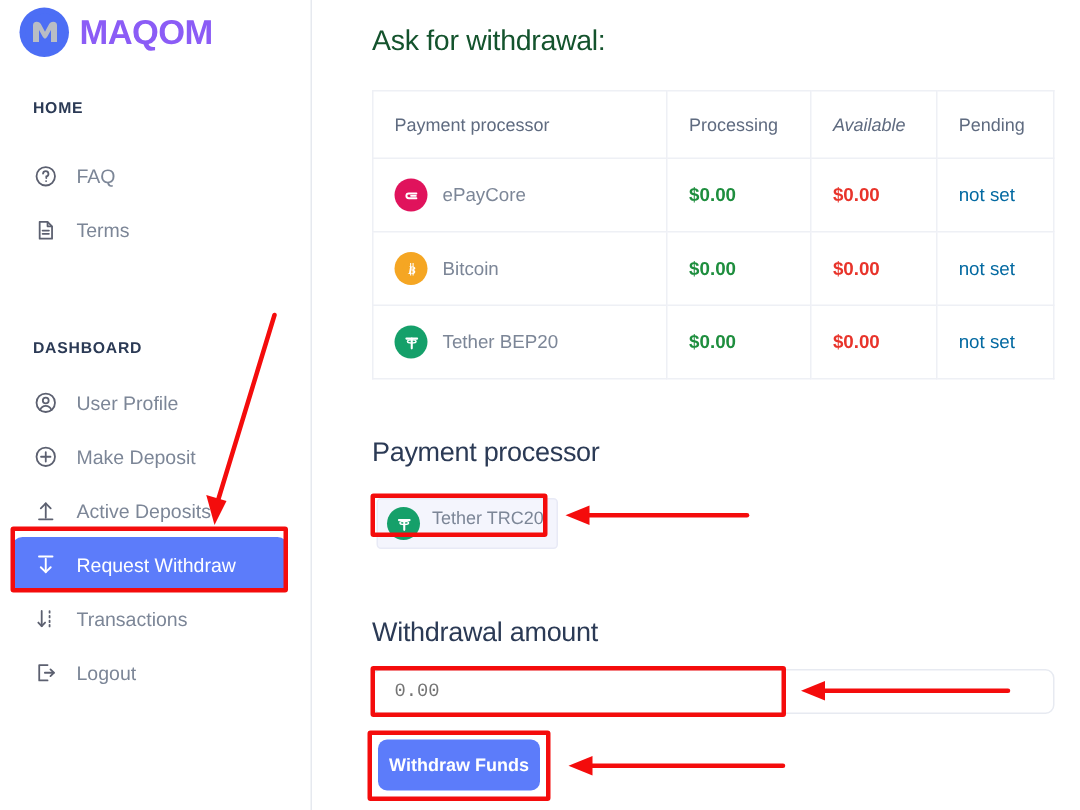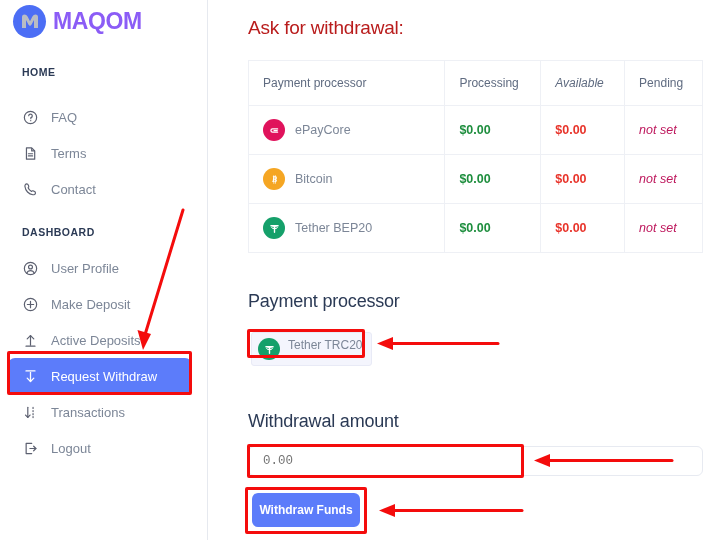--- a/index.html
+++ b/index.html
@@ -52,21 +52,21 @@
     background: #5c7cfa; color: #ffffff;
   }
   .nav-item.active .ico svg { stroke: #ffffff; }
   .nav-item .ico svg { stroke: #5c6070; }
 
   
   .main { position: absolute; left: 208px; top: 0; width: 512px; height: 540px; }
 
   .h-title {
     position: absolute; left: 40px;
-    font-size: 19px; color: #b91c1c; font-weight: normal;
+    font-size: 19px; color: #14532d; font-weight: normal;
     letter-spacing: -0.2px;
   }
   .h-sub {
     position: absolute; left: 40px;
     font-size: 18px; color: #2b3a55; font-weight: normal;
     letter-spacing: -0.2px;
   }
 
   
   .tbl {
@@ -93,21 +93,21 @@
     width: 22px; height: 22px; border-radius: 50%; flex: 0 0 22px;
     display: flex; align-items: center; justify-content: center;
     color: #fff; font-size: 12px; font-weight: bold;
   }
   .coin-epaycore { background: #e0135c; }
   .coin-bitcoin  { background: #f5a623; }
   .coin-tether   { background: #15a06a; }
   .proc-name { color: #7c8697; font-size: 12.5px; }
   .amt-green { color: #1e8e3e; font-weight: bold; font-size: 13px; }
   .amt-red   { color: #e8342b; font-weight: bold; font-size: 13px; }
-  .notset    { color: #be185d; font-style: italic; font-size: 12px; }
+  .notset    { color: #0369a1; font-size: 12px; }
 
   
   .chip {
     position: absolute; left: 251px; top: 332px;
     display: inline-flex; align-items: flex-start; gap: 8px;
     background: #f4f5fd; border: 1px solid #e8eaf6;
     border-radius: 3px;
     padding: 5px 9px 5px 6px;
   }
   .chip .proc-name { font-size: 12px; }
@@ -172,28 +172,20 @@
       <span class="ico">
         <svg width="15" height="15" viewBox="0 0 20 20" fill="none" stroke-width="1.6">
           <path d="M4.6 2.5 h7 l4 4 v11 h-11 z" stroke-linejoin="round"></path>
           <path d="M11.6 2.5 v4 h4" stroke-linejoin="round"></path>
           <path d="M7.2 10.3 h5.6 M7.2 13.2 h5.6" stroke-linecap="round"></path>
         </svg>
       </span>
       <span>Terms</span>
     </div>
 
-    <div class="nav-item" style="top:171px;">
-      <span class="ico">
-        <svg width="15" height="15" viewBox="0 0 20 20" fill="none" stroke-width="1.6">
-          <path d="M5 2.6 C3.2 2.6 2.4 4.2 2.6 6 c0.6 5.6 5 10.2 10.6 11 1.8 0.2 3.4-0.7 3.4-2.5 0-1.2-0.6-1.8-1.7-2.2l-1.5-0.5c-0.9-0.3-1.6 0-2 0.8-2.1-1.1-3.7-2.8-4.6-4.9 0.8-0.4 1.1-1.1 0.8-2L7.1 4.2C6.7 3.1 6.1 2.6 5 2.6 Z" stroke-linejoin="round"></path>
-        </svg>
-      </span>
-      <span>Contact</span>
-    </div>
 
     <div class="nav-section-label" style="top:226px;">DASHBOARD</div>
 
     <div class="nav-item" style="top:250px;">
       <span class="ico">
         <svg width="15" height="15" viewBox="0 0 20 20" fill="none" stroke-width="1.6">
           <circle cx="10" cy="10" r="8.2"></circle>
           <circle cx="10" cy="8" r="2.6"></circle>
           <path d="M4.9 16.5 c1-2.5 3-3.7 5.1-3.7 s4.1 1.2 5.1 3.7" stroke-linecap="round"></path>
         </svg>

